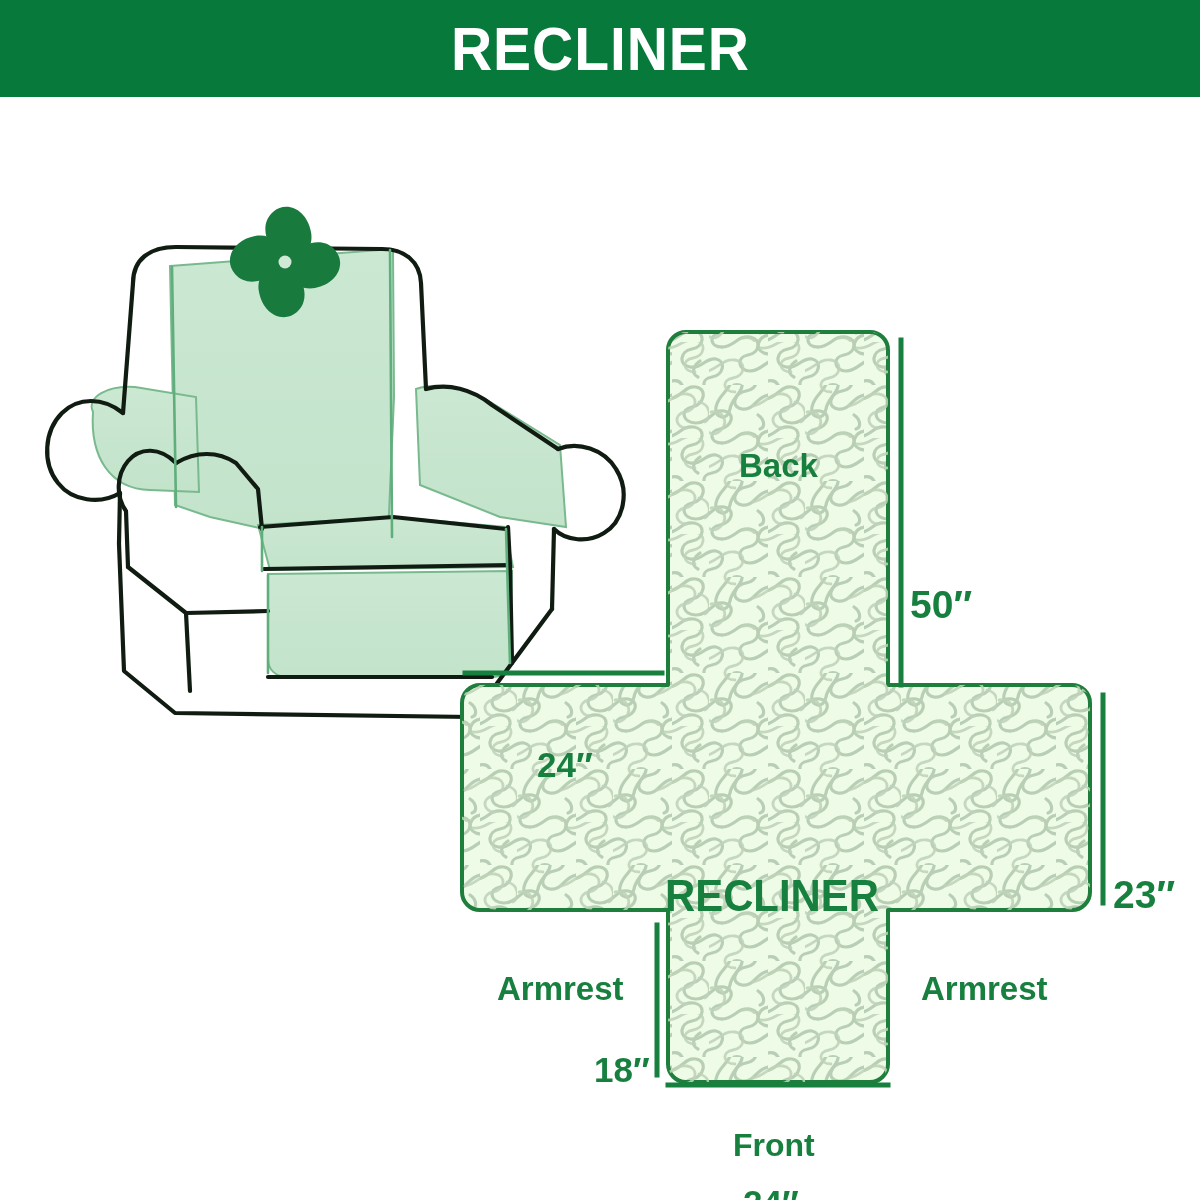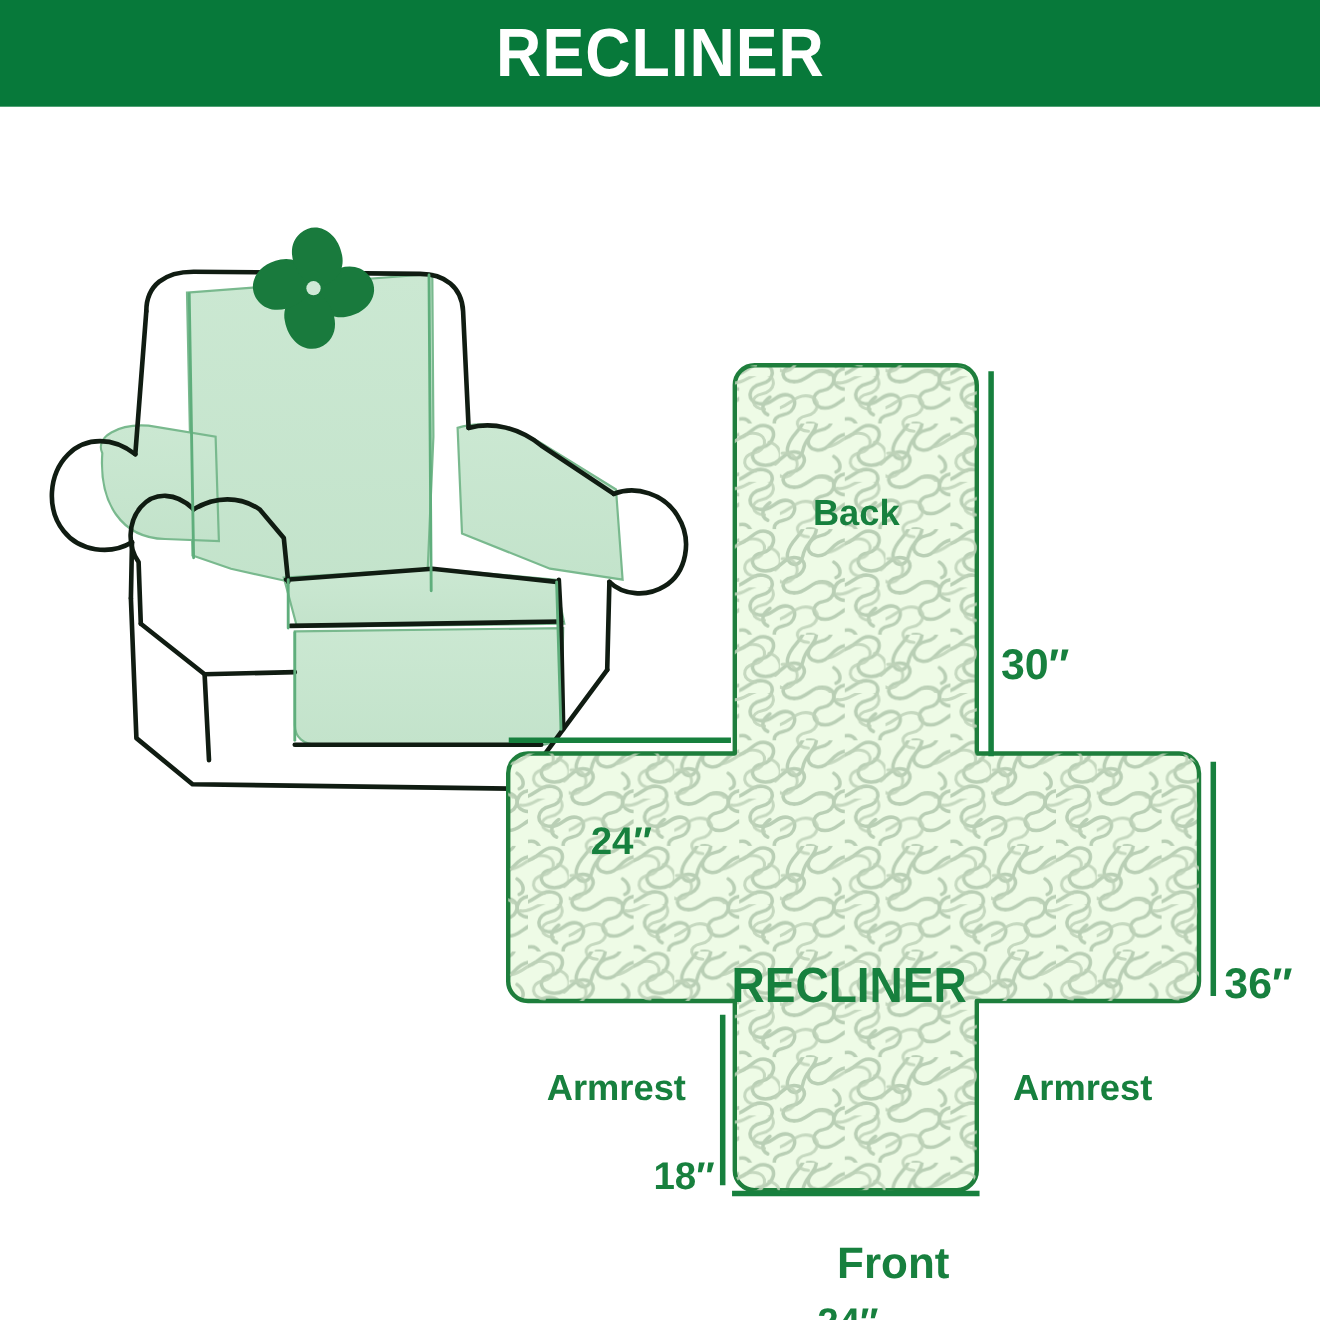--- a/index.html
+++ b/index.html
@@ -76,21 +76,21 @@
   #dim-back-height { left: 910px; top: 488px;  font-size: 39px; }
   #dim-top-width   { left: 537px; top: 650px;  font-size: 35px; }
   #dim-arm-depth   { left: 1113px; top: 778px; font-size: 39px; }
   #dim-front-depth { left: 594px; top: 955px;  font-size: 35px; }
   #dim-front-width { left: 743px; top: 1088px; font-size: 35px; }
 
   #label-back      { left: 739px; top: 352px;  font-size: 33px; }
   #label-recliner  { left: 665px; top: 776px;  font-size: 45px; transform: scaleX(0.93); transform-origin: left center; }
   #label-armrest-l { left: 497px; top: 875px;  font-size: 33px; }
   #label-armrest-r { left: 921px; top: 875px;  font-size: 33px; }
-  #label-front     { left: 761px; top: 1032px; font-size: 40px; }
+  #label-front     { left: 733px; top: 1032px; font-size: 32px; }
 </style>
 </head>
 <body>
 
 <div id="header-banner">
   <div id="header-title">RECLINER</div>
 </div>
 
 <div id="stage">
 
@@ -252,23 +252,23 @@
   <div class="panel-label" id="label-back">Back</div>
 
   <div class="panel-label" id="label-recliner">RECLINER</div>
 
   <div class="panel-label" id="label-armrest-l">Armrest</div>
 
   <div class="panel-label" id="label-armrest-r">Armrest</div>
 
   <div class="panel-label" id="label-front">Front</div>
 
-  <div class="dim-label" id="dim-back-height">30″</div>
+  <div class="dim-label" id="dim-back-height">50″</div>
 
   <div class="dim-label" id="dim-top-width">24″</div>
 
-  <div class="dim-label" id="dim-arm-depth">36″</div>
+  <div class="dim-label" id="dim-arm-depth">23″</div>
 
   <div class="dim-label" id="dim-front-depth">18″</div>
 
   <div class="dim-label" id="dim-front-width">24″</div>
 
 </div>
 
 </body></html>

